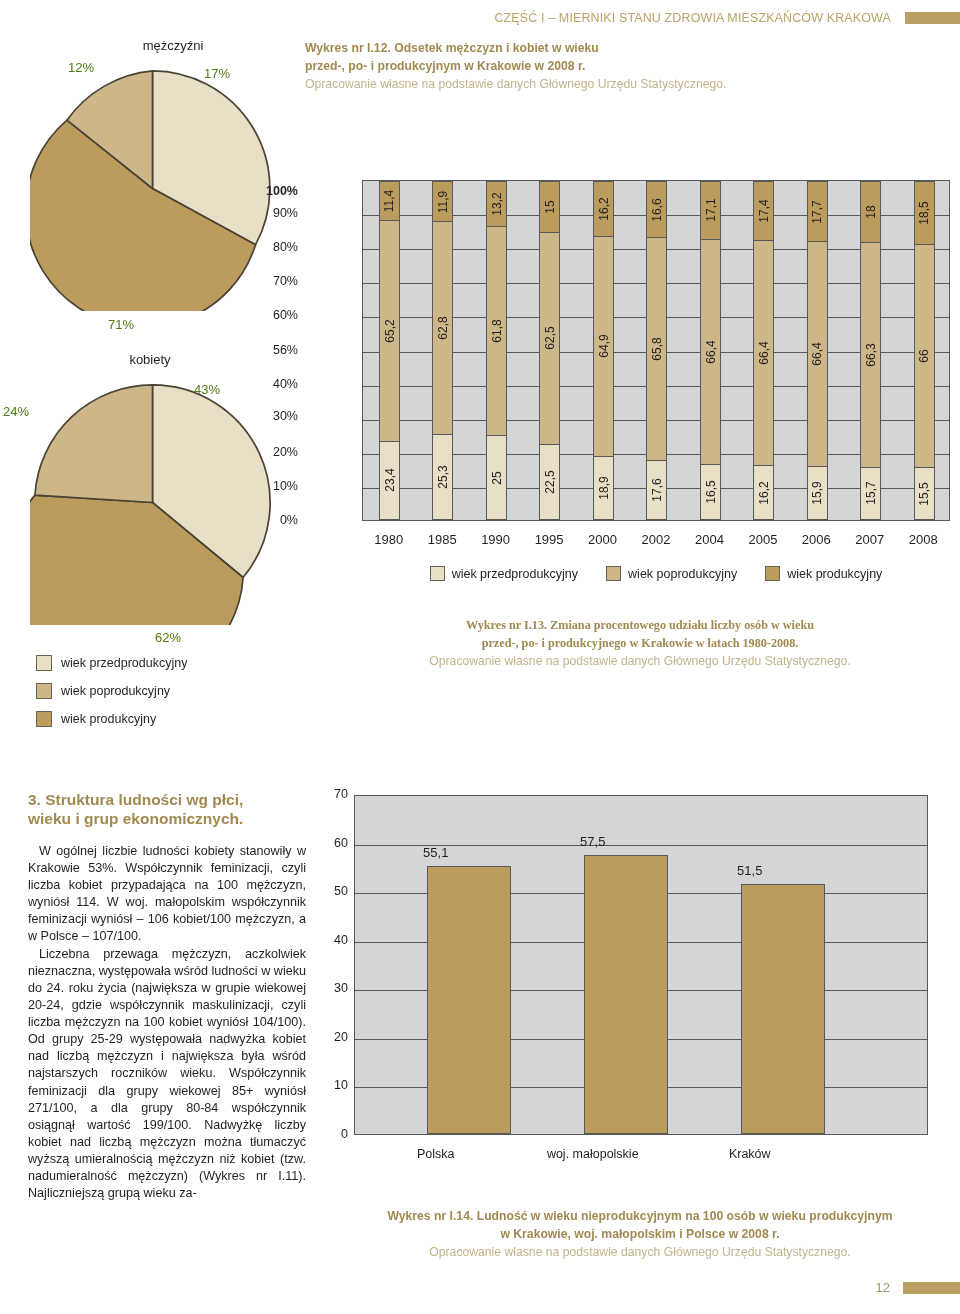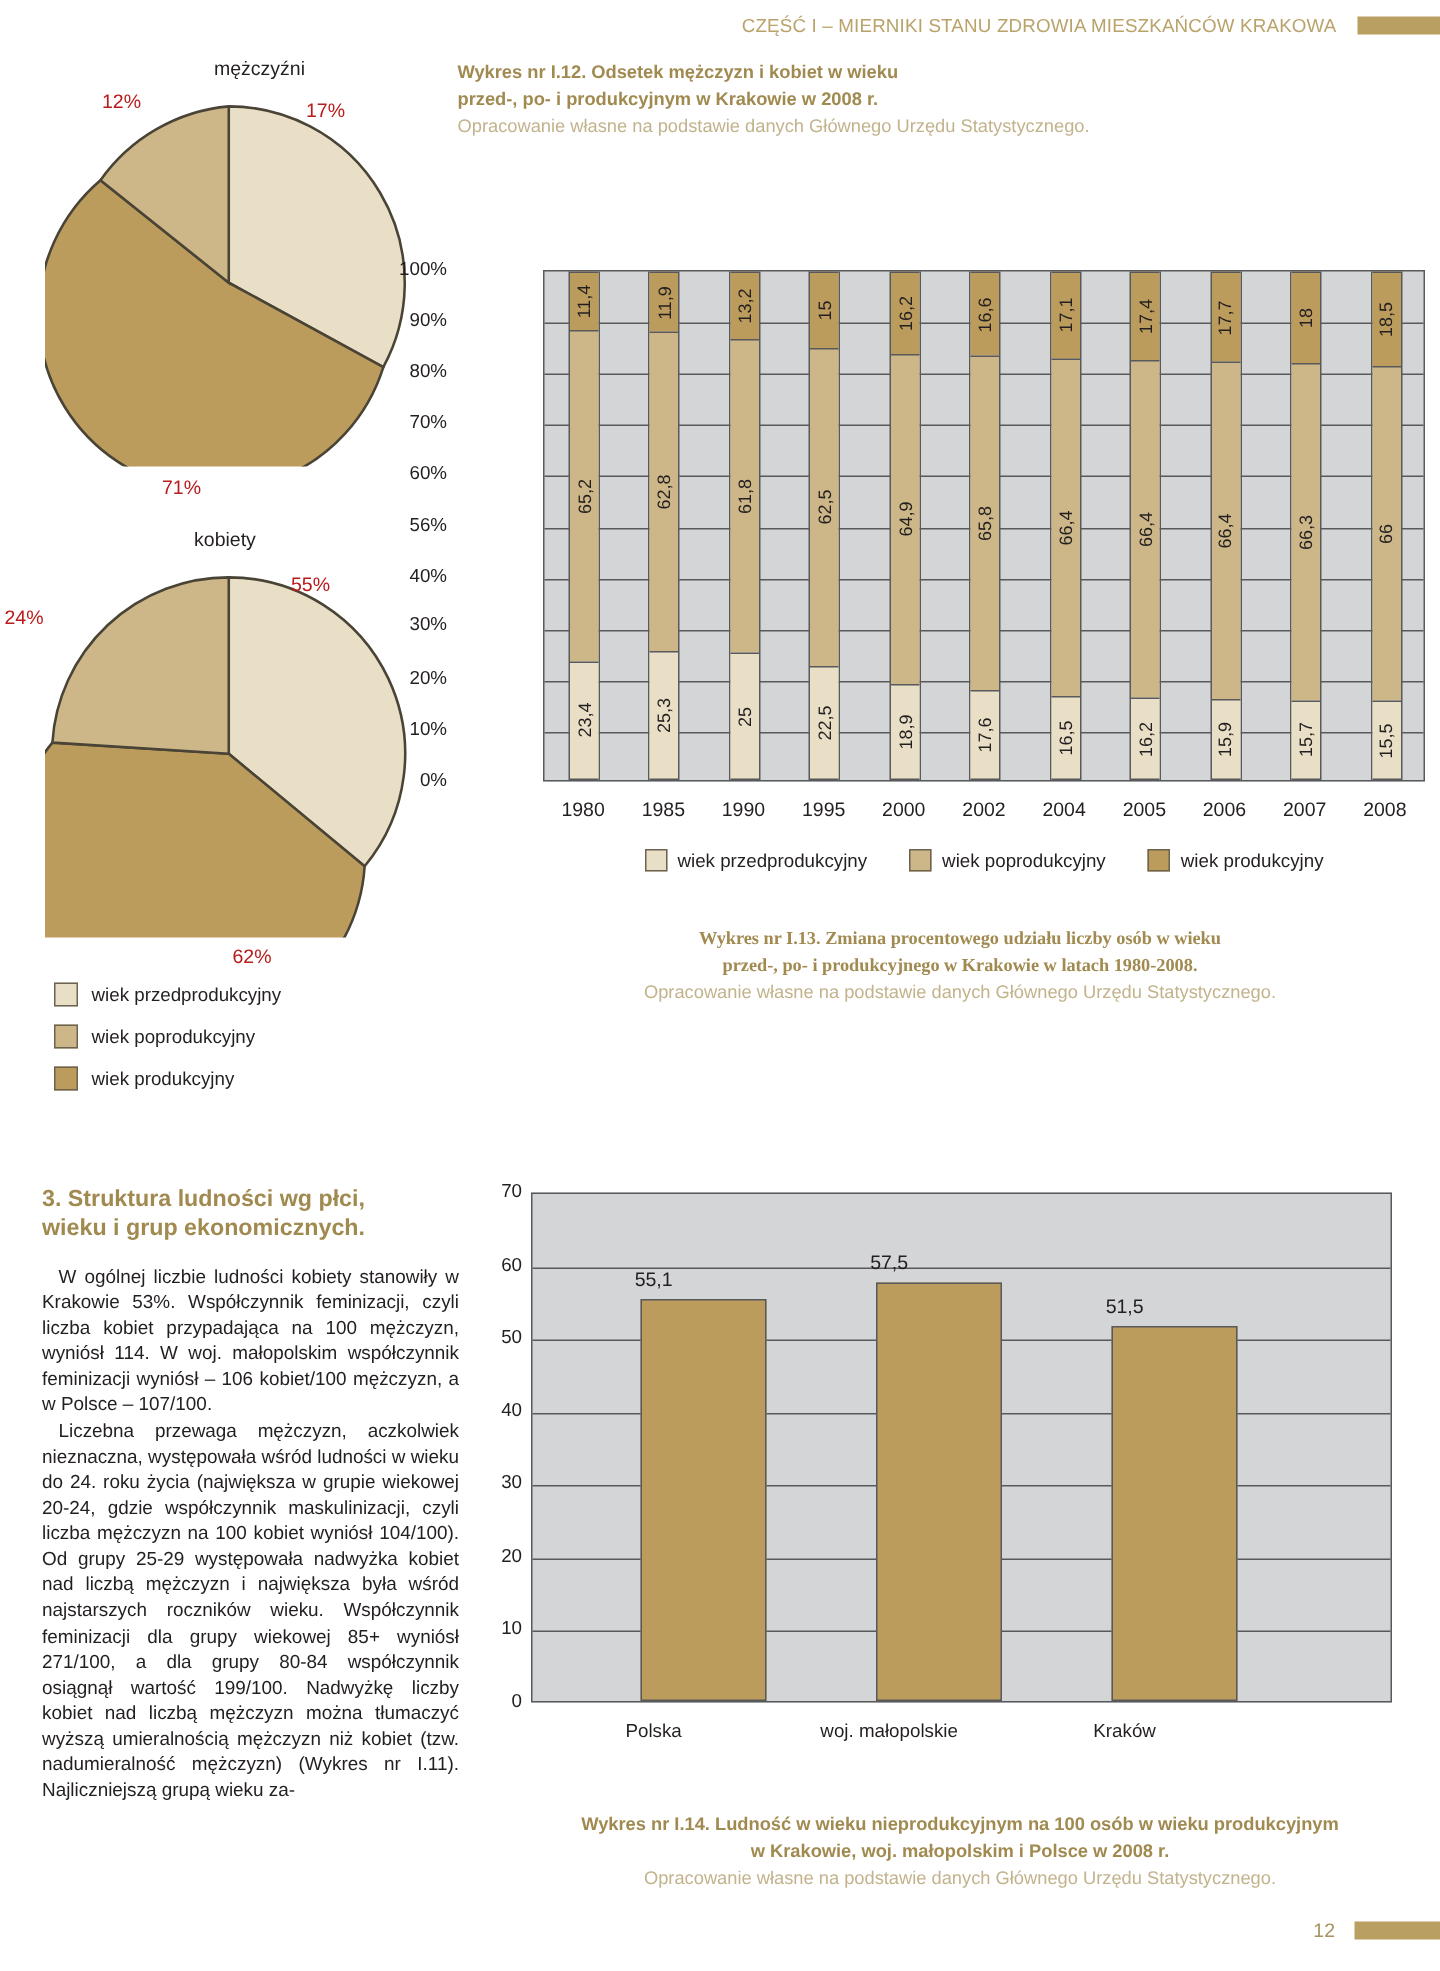--- a/index.html
+++ b/index.html
@@ -39,21 +39,21 @@
   .cap12 .c-bold{display:block;}
   .cap12 .c-light{display:block;margin-top:1px;}
 
   
   .pies{position:absolute;left:0;top:34px;width:300px;height:700px;}
   .pie-title{
     position:absolute;width:100%;text-align:center;
     font-size:13px;color:#231f20;
   }
   .pie-wrap{position:absolute;}
-  .pie-lab{position:absolute;font-size:13px;color:#b91c1c;white-space:nowrap;}
+  .pie-lab{position:absolute;font-size:13px;color:#4d7c0f;white-space:nowrap;}
 
   
   .pie-legend{position:absolute;left:36px;top:655px;}
   .pie-legend .row{display:flex;align-items:center;margin-bottom:12px;}
   .pie-legend .sw{width:14px;height:14px;border:1px solid #6b6350;margin-right:9px;}
   .pie-legend .lb{font-size:12.5px;color:#231f20;}
 
   
   .sc{position:absolute;left:300px;top:180px;width:660px;height:400px;}
   .sc-ylab{
@@ -182,21 +182,21 @@
     <div class="pie-wrap" style="left:30px;top:346px;width:245px;height:245px;">
       <svg width="245" height="245" viewBox="0 0 100 100">
 
         <path d="M50,50 L50,2 A48,48 0 0,1 86.98,80.61 Z" fill="#e8dfc6" stroke="#4a4436" stroke-width="0.7"></path>
 
         <path d="M50,50 L86.98,80.61 A48,48 0 1,1 2.01,46.98 Z" fill="#bb9c5d" stroke="#4a4436" stroke-width="0.7"></path>
 
         <path d="M50,50 L2.01,46.98 A48,48 0 0,1 50,2 Z" fill="#cdb789" stroke="#4a4436" stroke-width="0.7"></path>
       </svg>
     </div>
-    <div class="pie-lab" style="left:194px;top:348px;">55%</div>
+    <div class="pie-lab" style="left:194px;top:348px;">43%</div>
     <div class="pie-lab" style="left:3px;top:370px;">24%</div>
     <div class="pie-lab" style="left:155px;top:596px;">62%</div>
   </div>
 
   <div class="pie-legend">
     <div class="row">
       <span class="sw" style="background:#e8dfc6;"></span>
       <span class="lb">wiek przedprodukcyjny</span>
     </div>
     <div class="row">
@@ -204,21 +204,21 @@
       <span class="lb">wiek poprodukcyjny</span>
     </div>
     <div class="row">
       <span class="sw" style="background:#bb9c5d;"></span>
       <span class="lb">wiek produkcyjny</span>
     </div>
   </div>
 
   <div class="sc">
 
-    <div class="sc-ylab" style="top:0px;">100%</div>
+    <div class="sc-ylab" style="top:12px;font-weight:bold;">100%</div>
     <div class="sc-ylab" style="top:34.1px;">90%</div>
     <div class="sc-ylab" style="top:68.2px;">80%</div>
     <div class="sc-ylab" style="top:102.3px;">70%</div>
     <div class="sc-ylab" style="top:136.4px;">60%</div>
     <div class="sc-ylab" style="top:170.5px;">56%</div>
     <div class="sc-ylab" style="top:204.6px;">40%</div>
     <div class="sc-ylab" style="top:237px;">30%</div>
     <div class="sc-ylab" style="top:272.8px;">20%</div>
     <div class="sc-ylab" style="top:306.9px;">10%</div>
     <div class="sc-ylab" style="top:341px;">0%</div>

